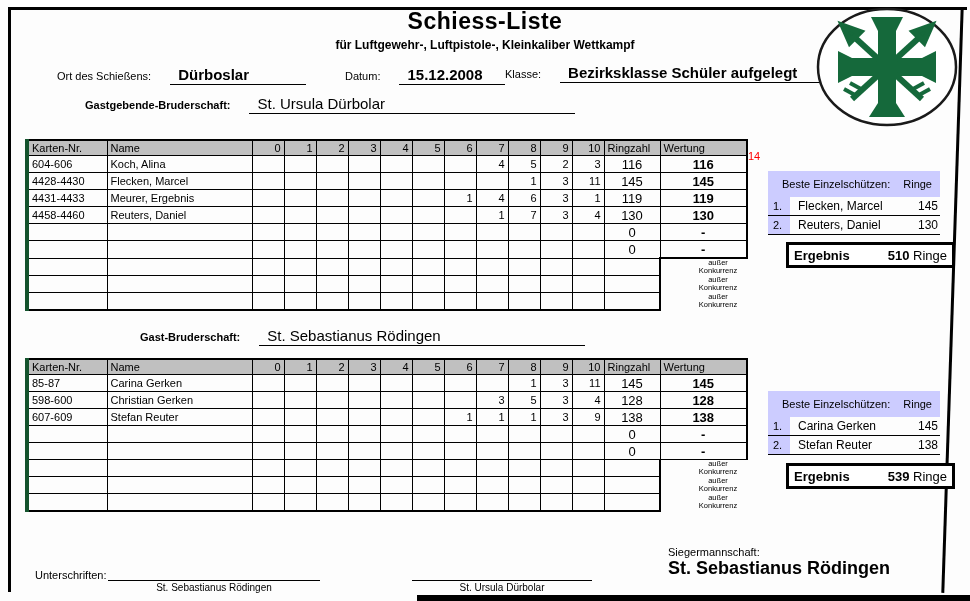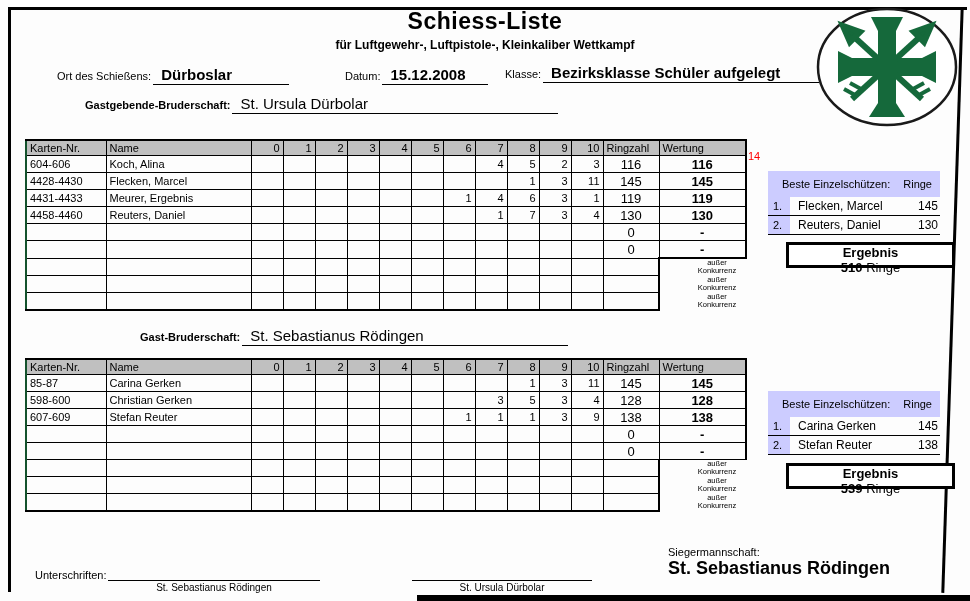--- a/index.html
+++ b/index.html
@@ -6,55 +6,55 @@
   .sheet {
     position:relative; width:970px; height:601px; background:#fdfdfd;
     font-family:"Liberation Sans", sans-serif; color:#000; overflow:hidden;
   }
   .abs { position:absolute; }
   .bar { background:#000; position:absolute; }
 
   
   .title { top:8px; left:0; width:970px; text-align:center; font-size:23px; font-weight:bold; letter-spacing:.5px; }
   .subtitle { top:38px; left:0; width:970px; text-align:center; font-size:12px; font-weight:bold; }
-  .field { position:absolute; display:flex; align-items:baseline; gap:2px; }
+  .field { position:absolute; display:flex; align-items:baseline; gap:19px; }
   .flabel { font-size:11px; }
   .flabel.bold { font-weight:bold; }
   .fval { font-size:15px; border-bottom:1px solid #000; padding:0 8px 1px 8px; white-space:nowrap; }
   .fval.bold { font-weight:bold; }
 
   
   .score-table { border-collapse:collapse; table-layout:fixed; width:720px; font-size:11px; }
   .score-table th, .score-table td { border:1px solid #000; padding:0 3px; overflow:hidden; white-space:nowrap; }
   .score-table th { background:#c0c0c0; font-weight:normal; text-align:left; height:14px; }
   .score-table th.num { text-align:right; }
   .score-table td { height:16px; }
   .score-table td.num { text-align:right; }
   .score-table td.ringzahl { text-align:center; font-size:13px; }
   .score-table td.wertung { text-align:center; font-size:13px; font-weight:bold; border-right:2px solid #000; }
-  .score-table th:first-child, .score-table td:first-child { border-left:2px solid #14532d; }
+  .score-table th:first-child, .score-table td:first-child { border-left:4px solid #14532d; }
   .score-table th { border-top:2px solid #000; }
   .score-table th:last-child { border-right:2px solid #000; }
   .score-table tbody.tb-data tr:nth-child(6) td.wertung { border-bottom:2px solid #000; }
   .score-table tr.ausser td.ringzahl { border-right:2px solid #000; }
   .score-table tr.ausser td.wertung { border:none; font-weight:normal;padding-left:31px; }
   .score-table tbody.tb-ausser tr:last-child td { border-bottom:2px solid #000; }
   .score-table tbody.tb-ausser tr:last-child td.wertung { border-bottom:none; }
   .ausser-label { font-size:7.5px; line-height:8px; text-align:center; }
 
   
   .best-box { position:absolute; width:172px; font-size:11px; }
   .best-header { display:flex; justify-content:space-between; align-items:center; background:#ccccff; height:26px; padding:0 8px 0 14px; }
   .best-row { display:flex; align-items:stretch; height:18px; border-bottom:1px solid #000; }
   .best-rank { width:22px; background:#ccccff; display:flex; align-items:center; padding-left:5px; box-sizing:border-box; font-size:11px; }
   .best-name { flex:1; display:flex; align-items:center; padding-left:8px; font-size:12px; }
   .best-ringe { display:flex; align-items:center; font-size:12px; padding-right:2px; }
 
   .ergebnis-box { position:absolute; width:153px; height:20px; border:3px solid #000; background:#fff;
-    display:flex; align-items:center; justify-content:space-between; padding:0 5px; font-size:13px;flex-direction:column; }
+    display:flex; align-items:center; justify-content:space-between; padding:0 5px; font-size:13px; }
   .erg-label { font-weight:bold; }
   .erg-right b { font-weight:bold; }
 
   .annotation { position:absolute; color:#ff0000; font-size:11px; font-weight:normal; }
 
   
   .sieger-label { font-size:11px; }
   .sieger-value { font-size:18px; font-weight:bold; white-space:nowrap; }
   .sig-line { border-bottom:1px solid #000; height:14px; }
   .sig-caption { text-align:center; font-size:10px; }

